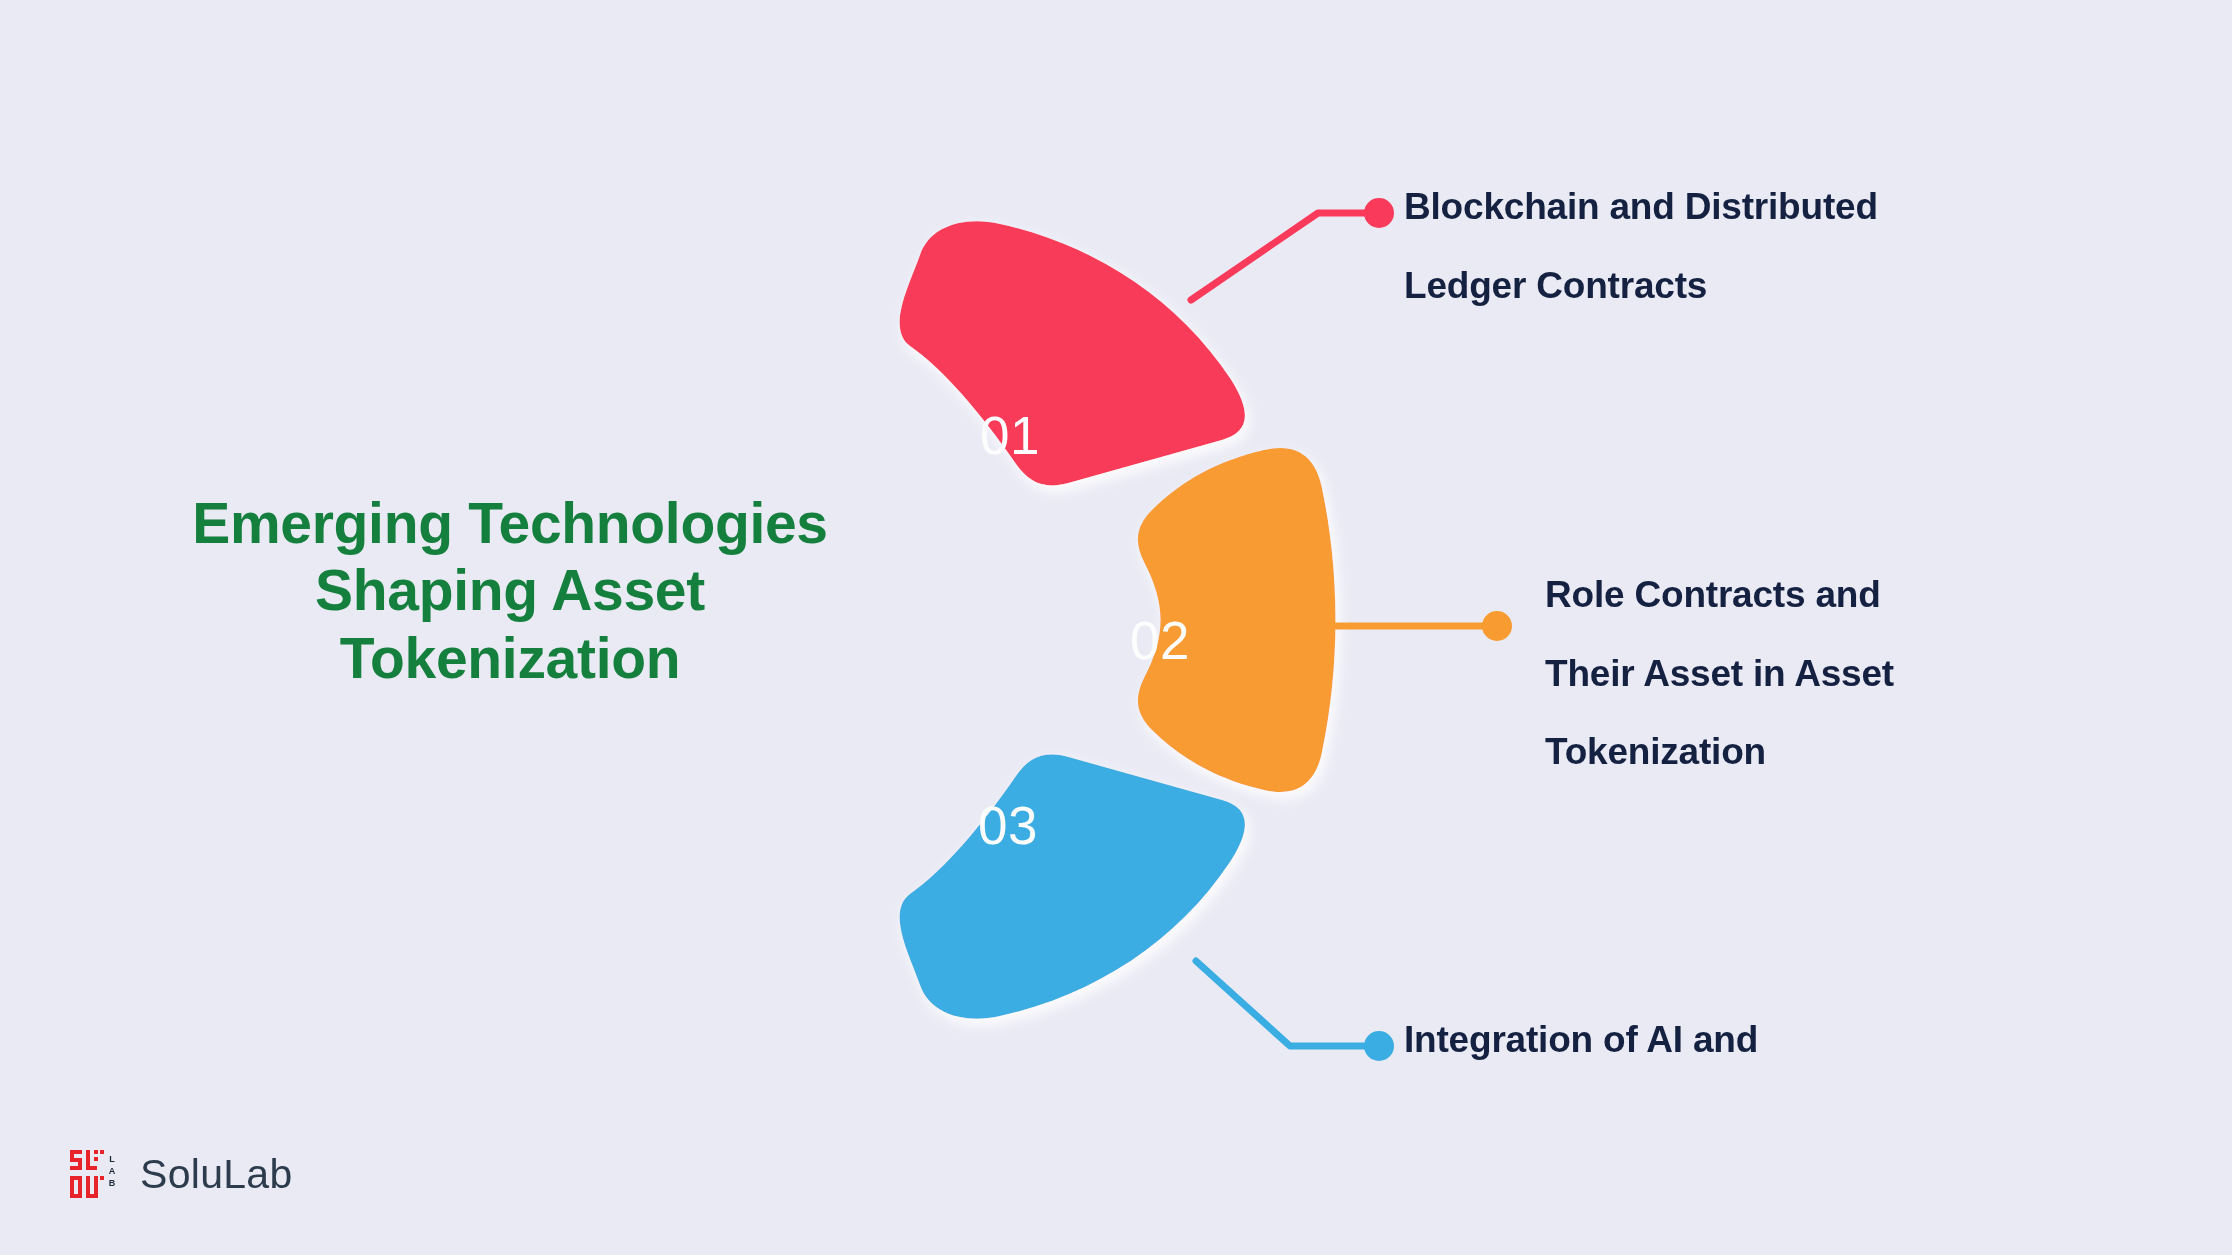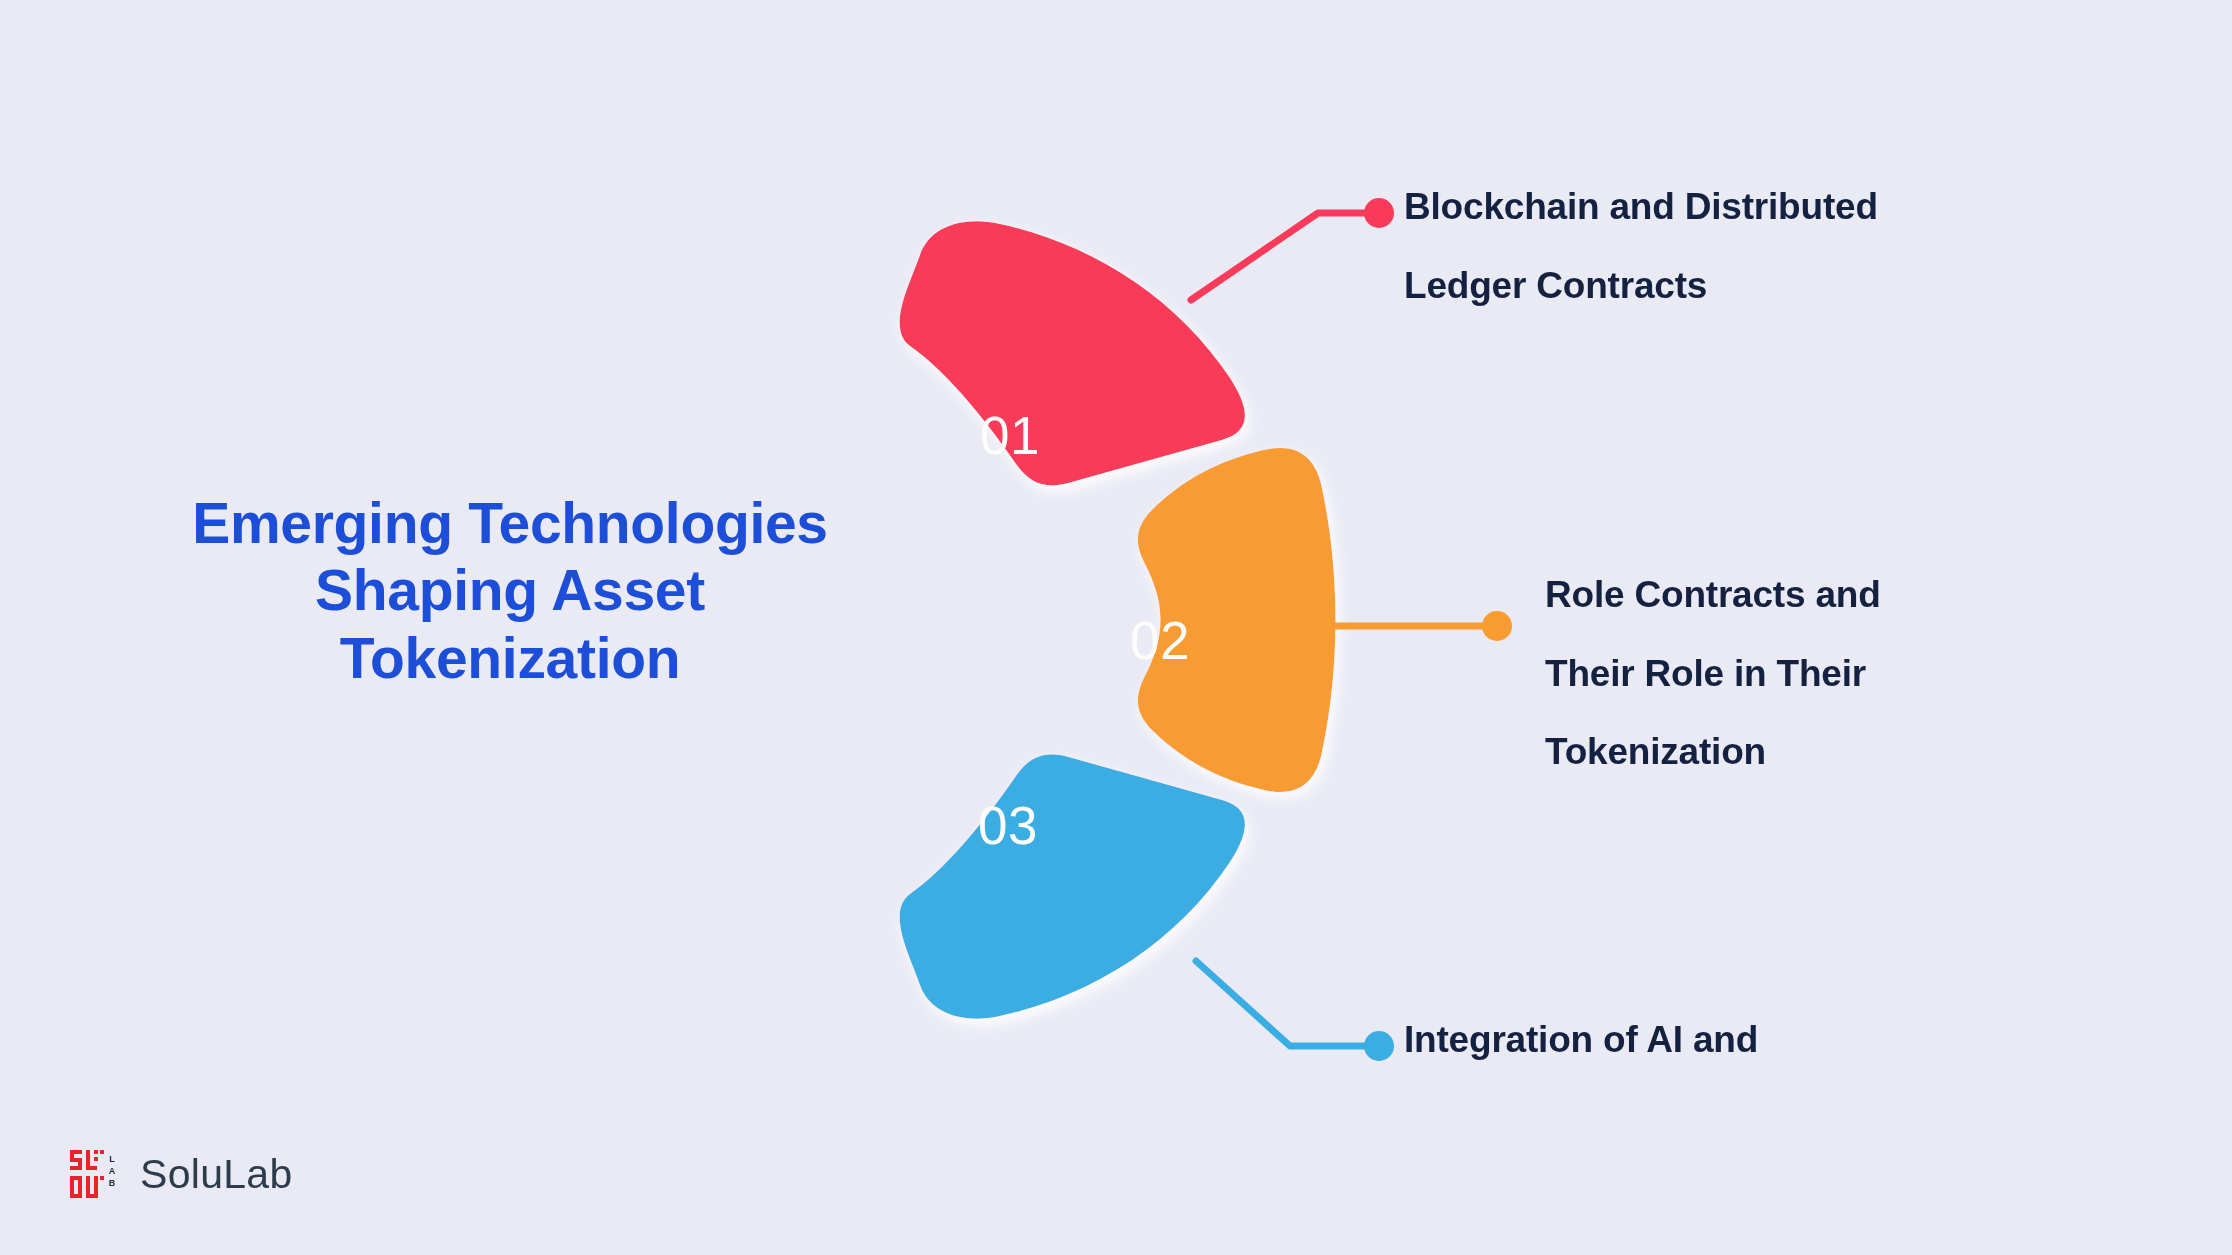--- a/index.html
+++ b/index.html
@@ -21,21 +21,21 @@
   
   #title-block {
     position: absolute;
     left: 60px;
     top: 490px;
     width: 900px;
     text-align: center;
   }
   #title-block .line {
     display: block;
-    color: #1d4ed8;
+    color: #15803d;
     font-size: 57px;
     font-weight: bold;
     letter-spacing: -0.3px;
     line-height: 1.18;
     white-space: nowrap;
   }
 
   
   #diagram {
     position: absolute;
@@ -182,21 +182,21 @@
     </g>
   </svg>
 
   <div class="label" id="label-1">
     <span class="line">Blockchain and Distributed</span>
     <span class="line">Ledger Contracts</span>
   </div>
 
   <div class="label" id="label-2">
     <span class="line">Role Contracts and</span>
-    <span class="line">Their Role in Their</span>
+    <span class="line">Their Asset in Asset</span>
     <span class="line">Tokenization</span>
   </div>
 
   <div class="label" id="label-3">
     <span class="line">Integration of AI and</span>
   </div>
 
   <div id="logo">
     <svg id="logo-mark" viewBox="0 0 56 56" xmlns="http://www.w3.org/2000/svg">
       <g fill="#e8242a">

